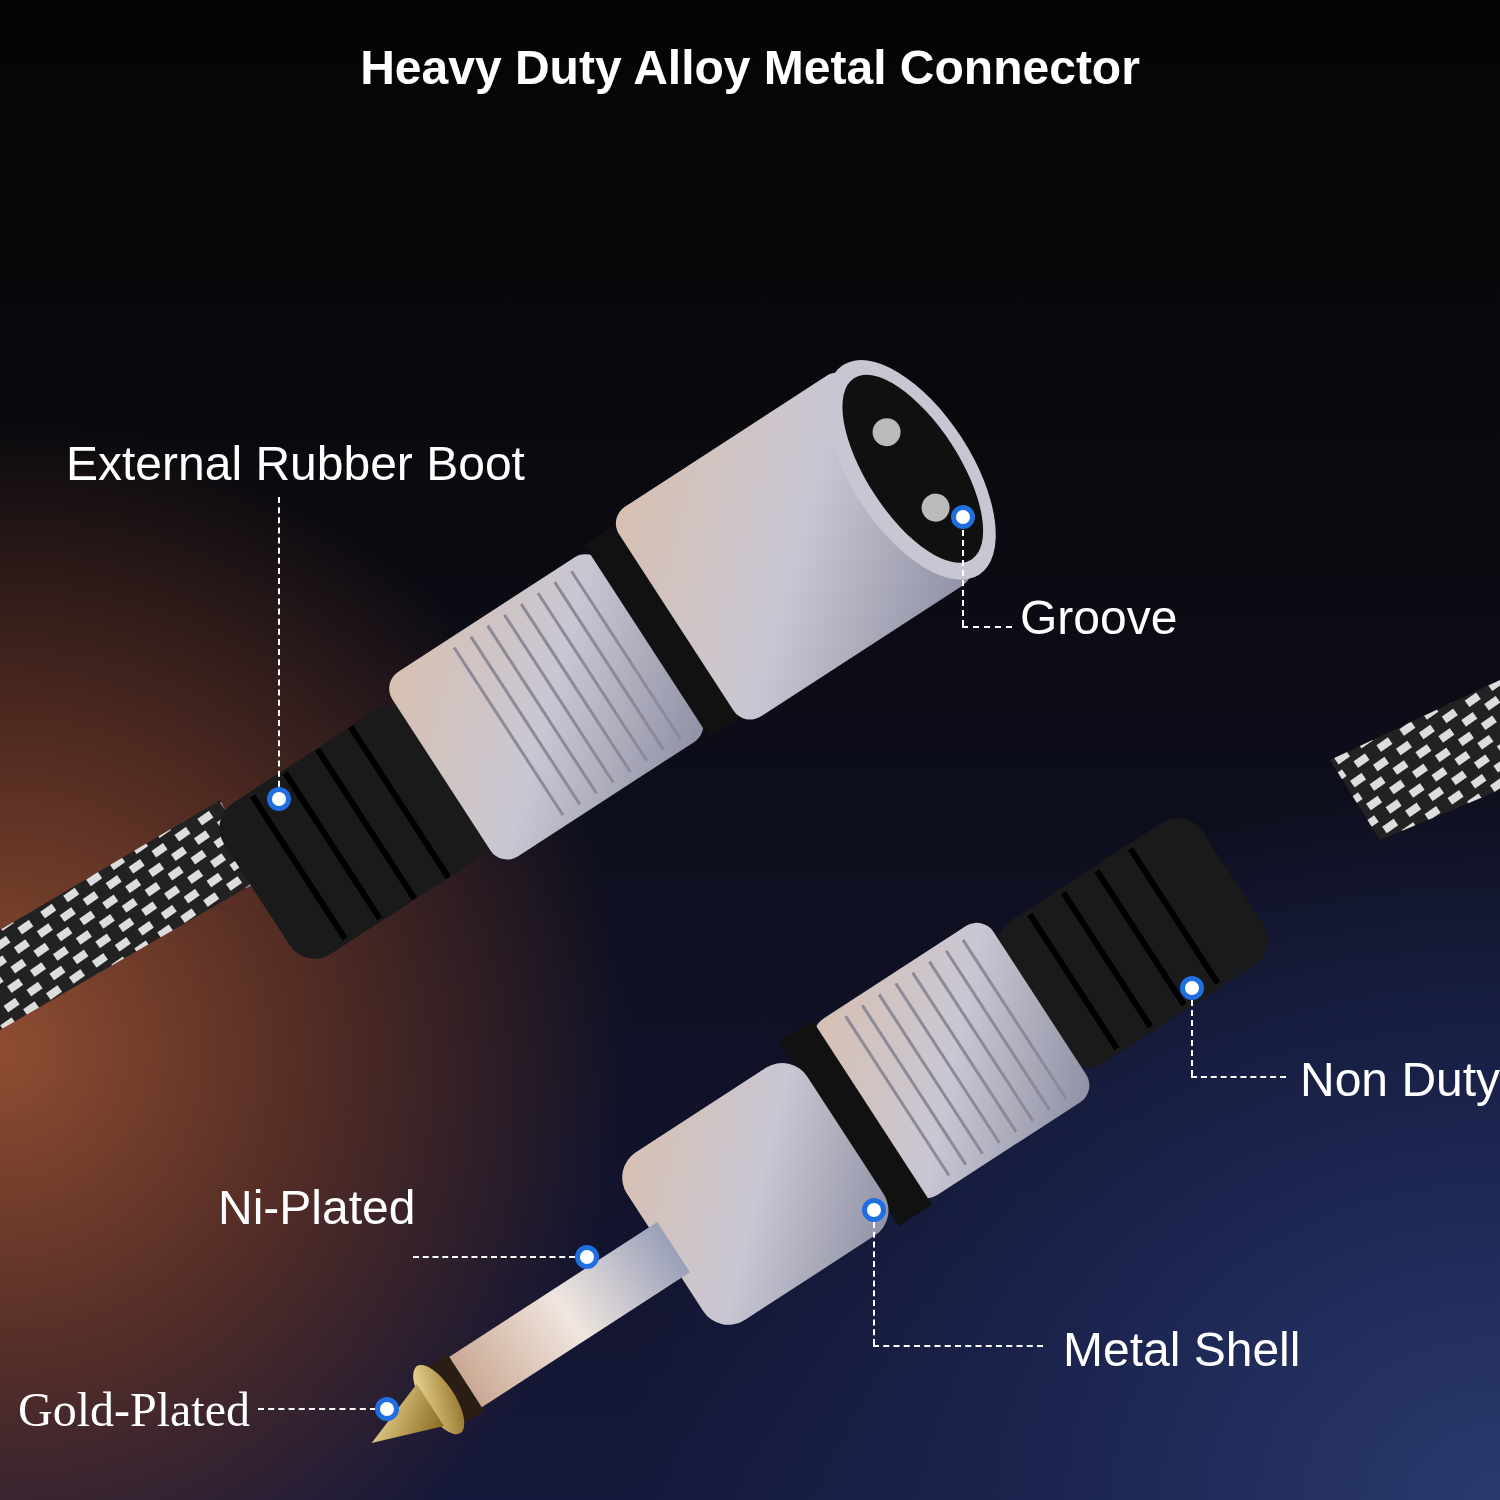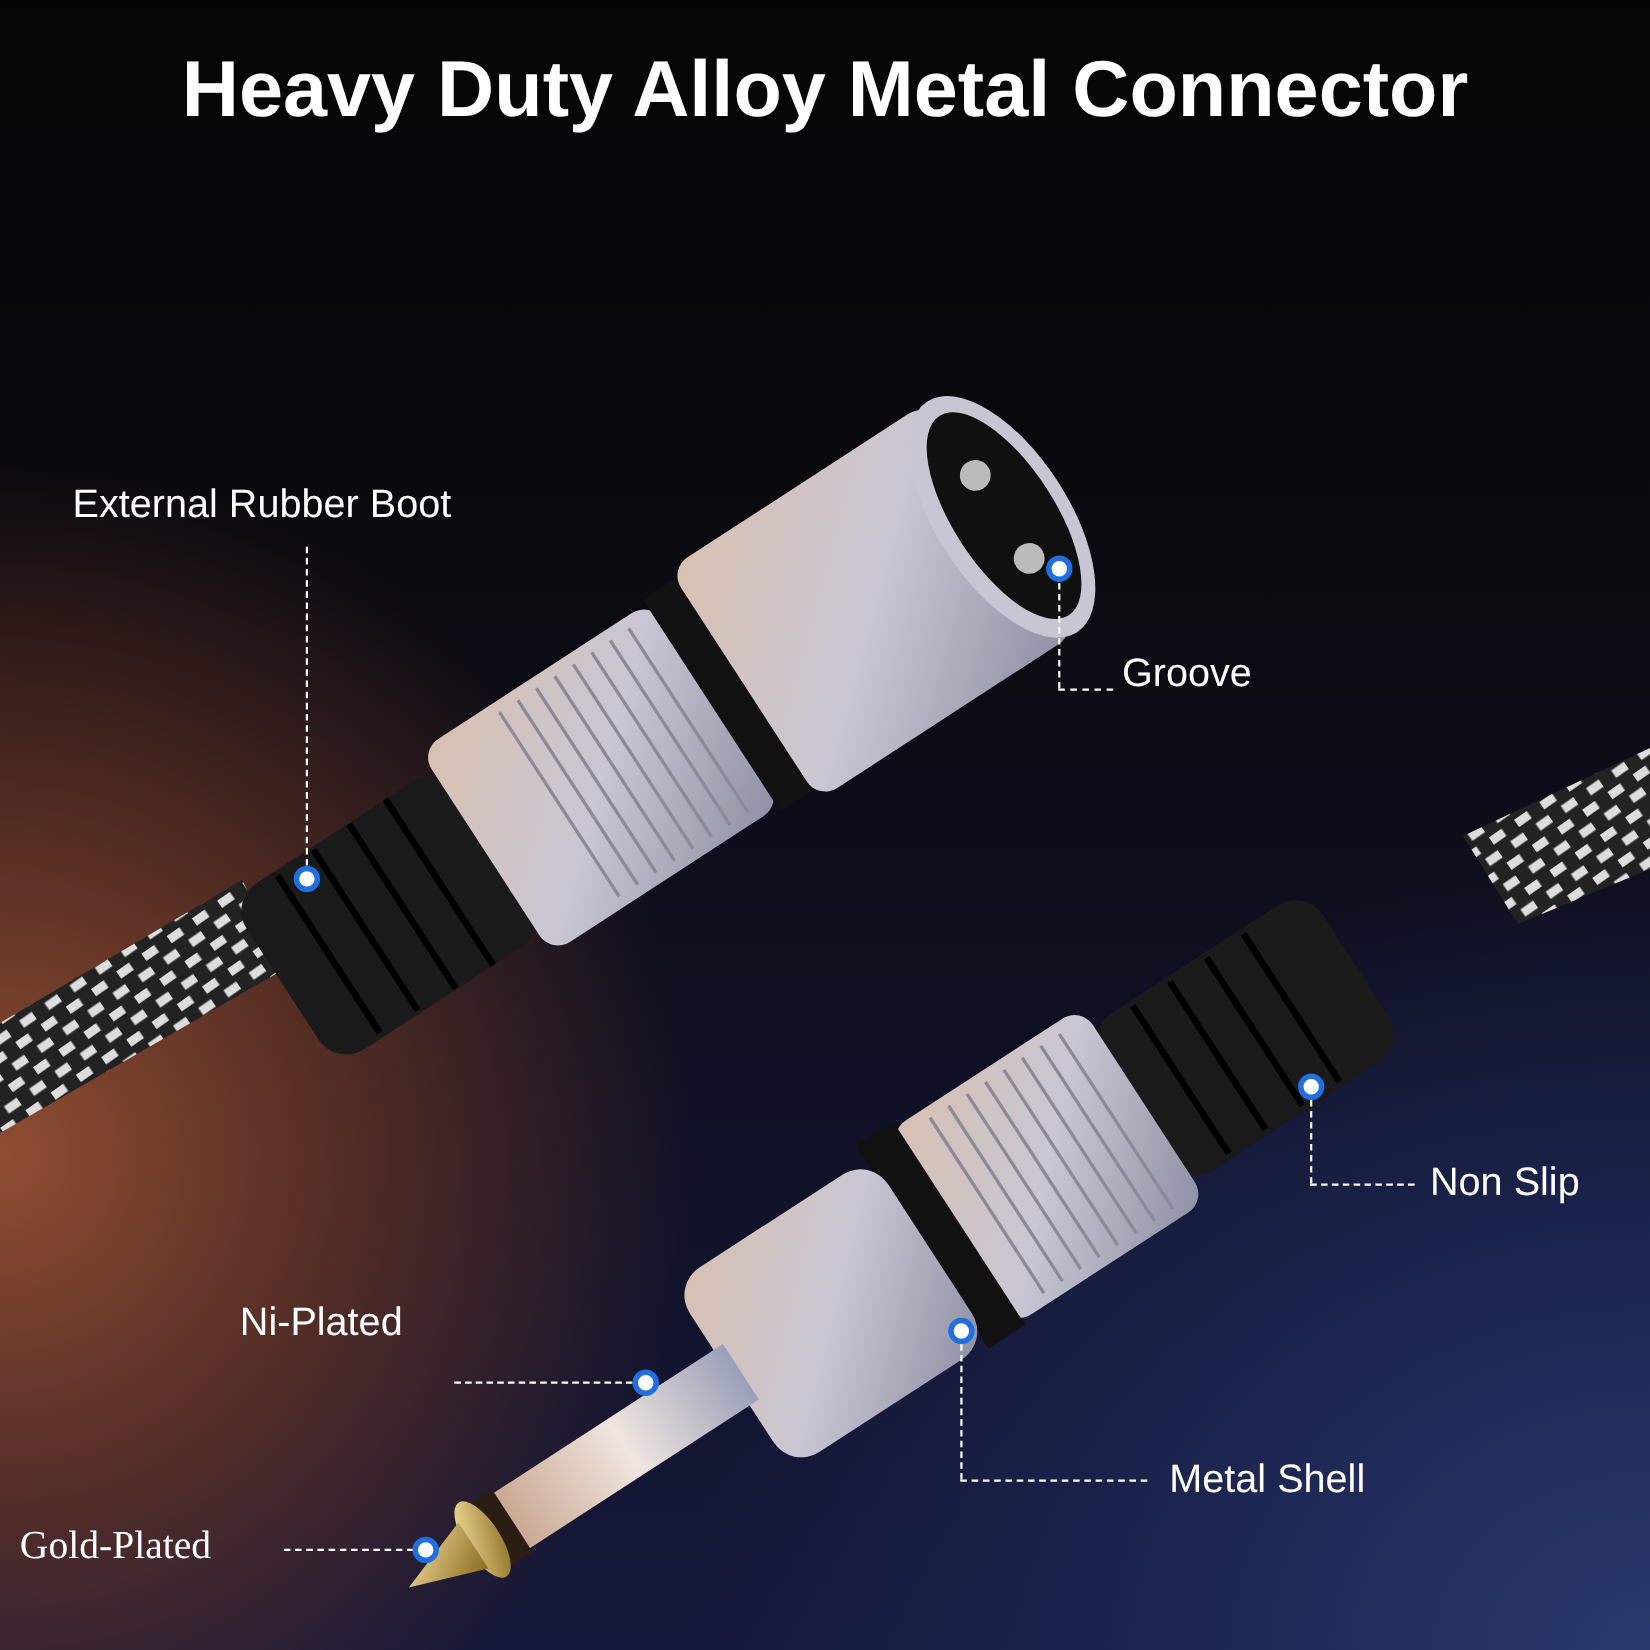--- a/index.html
+++ b/index.html
@@ -5,22 +5,22 @@
   html, body { margin:0; padding:0; }
   body { width:1500px; height:1500px; overflow:hidden; position:relative;
     font-family:"Liberation Sans", sans-serif; }
   .bg { position:absolute; inset:0;
     background:
       radial-gradient(ellipse 900px 900px at 0% 70%, rgba(150,80,50,0.95) 0%, rgba(110,55,35,0.7) 35%, rgba(60,25,20,0) 70%),
       radial-gradient(ellipse 1100px 900px at 100% 100%, #2a3a6e 0%, #1c2550 40%, rgba(10,12,30,0) 80%),
       linear-gradient(180deg, #050505 0%, #0a0a10 35%, #15183a 100%);
   }
   .title { position:absolute; top:40px; left:0; width:1500px; text-align:center;
-    color:#fff; font-weight:bold; font-size:72px; letter-spacing:0px; }
-  .label { position:absolute; color:#fff; font-size:36px; white-space:nowrap; line-height:1; }
+    color:#fff; font-weight:bold; font-size:48px; letter-spacing:0px; }
+  .label { position:absolute; color:#fff; font-size:48px; white-space:nowrap; line-height:1; }
   .dot { position:absolute; width:14px; height:14px; border-radius:50%; background:#fff;
     border:5px solid #1f6fe0; box-sizing:content-box; }
   .vline { position:absolute; width:0; border-left:2px dashed #fff; }
   .hline { position:absolute; height:0; border-top:2px dashed #fff; }
   svg.art { position:absolute; left:0; top:0; }
 </style>
 </head>
 <body>
 
 <div class="bg"></div>
@@ -126,21 +126,21 @@
 <div class="dot" style="left:267px; top:787px;"></div>
 
 <div class="dot" style="left:951px; top:505px;"></div>
 <div class="vline" style="left:962px; top:530px; height:96px;"></div>
 <div class="hline" style="left:962px; top:626px; width:50px;"></div>
 <div class="label" style="left:1020px; top:594px;">Groove</div>
 
 <div class="dot" style="left:1180px; top:976px;"></div>
 <div class="vline" style="left:1191px; top:1000px; height:76px;"></div>
 <div class="hline" style="left:1191px; top:1076px; width:95px;"></div>
-<div class="label" style="left:1300px; top:1056px;">Non Slip</div>
+<div class="label" style="left:1300px; top:1056px;">Non Duty</div>
 
 <div class="label" style="left:218px; top:1184px;">Ni-Plated</div>
 <div class="hline" style="left:413px; top:1256px; width:162px;"></div>
 <div class="dot" style="left:575px; top:1245px;"></div>
 
 <div class="dot" style="left:862px; top:1198px;"></div>
 <div class="vline" style="left:873px; top:1222px; height:123px;"></div>
 <div class="hline" style="left:873px; top:1345px; width:170px;"></div>
 <div class="label" style="left:1063px; top:1326px;">Metal Shell</div>
 

